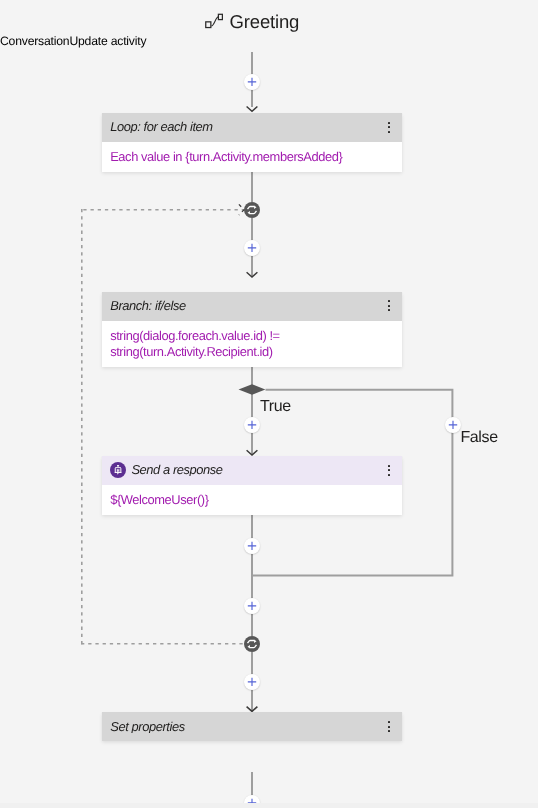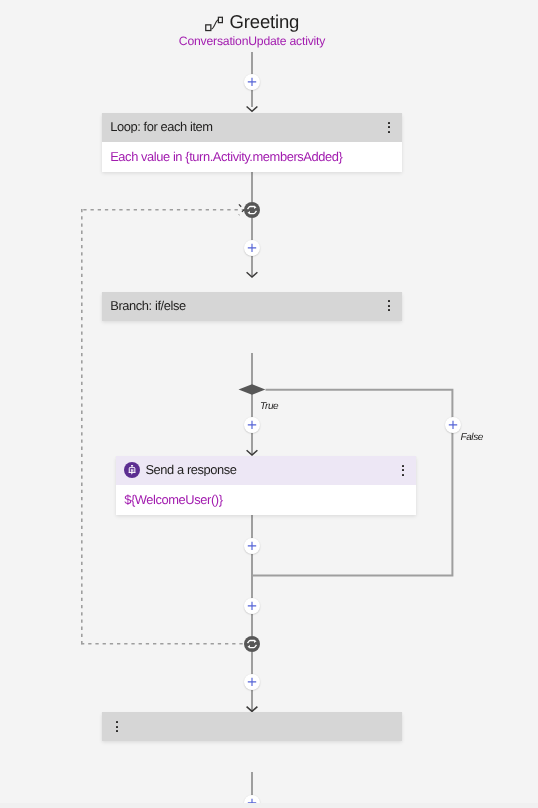--- a/index.html
+++ b/index.html
@@ -5,31 +5,31 @@
   html,body{margin:0;padding:0;}
   *{-webkit-font-smoothing:antialiased;text-rendering:geometricPrecision;}
   body{width:538px;height:808px;background:#f0f0f0;
        font-family:"Liberation Sans",sans-serif;overflow:hidden;position:relative;}
   .stage{position:absolute;left:0;top:0;width:538px;height:803px;overflow:hidden;background:#f4f4f4;}
   .footer{position:absolute;left:0;top:803px;width:538px;height:5px;background:#f0f0f0;}
   svg.edges{position:absolute;left:0;top:0;width:538px;height:808px;pointer-events:none;}
 
   
   .page-head{position:absolute;left:0;top:0;width:538px;}
-  .title-row{position:absolute;left:205px;top:11px;display:flex;align-items:flex-end;height:21px;}
+  .title-row{position:absolute;left:205px;top:11px;display:flex;align-items:flex-start;height:21px;}
   .title-icon{width:18px;height:16px;display:block;margin-top:2px;}
   .title-text{font-size:18.5px;letter-spacing:-0.15px;color:#201f1e;line-height:21px;
               margin-left:6.5px;white-space:nowrap;}
-  .subtitle{position:absolute;left:0;top:34px;width:504px;text-align:center;
-            font-size:12.2px;letter-spacing:-0.2px;color:#a21caf;line-height:14px;}
+  .subtitle{position:absolute;left:0;top:34px;width:504px;
+            font-size:12.2px;letter-spacing:-0.2px;color:#000000;line-height:14px;}
 
   
   .node{position:absolute;width:300px;box-shadow:0 1.6px 3.6px rgba(0,0,0,.10),0 0.3px 0.9px rgba(0,0,0,.09);}
   .node-hdr{height:29px;display:flex;align-items:center;background:#d6d6d6;
-            padding-left:8.3px;padding-right:6px;box-sizing:border-box;}
+            padding-left:8.3px;padding-right:6px;box-sizing:border-box;font-style:italic;}
   .node-hdr .ttl{font-size:12.9px;letter-spacing:-0.42px;color:#201f1e;flex:1;white-space:nowrap;overflow:hidden;line-height:13px;position:relative;top:-0.5px;}
   .node-body{background:#ffffff;font-size:12.9px;letter-spacing:-0.42px;color:#a21caf;
              padding:7.5px 10px 6.5px 8.2px;line-height:16px;box-sizing:border-box;white-space:pre-line;}
   .node.purple .node-hdr{background:#ede7f5;}
   .hdr-icon{width:16px;height:16.5px;margin-right:5.6px;margin-left:-0.5px;flex:0 0 auto;display:block;}
   .dots{width:14px;height:17px;flex:0 0 auto;position:relative;}
   .dots i{position:absolute;left:5.5px;width:2px;height:2px;background:#201f1e;border-radius:0.4px;}
   .dots i:nth-child(1){top:2.8px;}
   .dots i:nth-child(2){top:7.4px;}
   .dots i:nth-child(3){top:11.9px;}
@@ -37,21 +37,21 @@
   
   .plus{position:absolute;width:16px;height:16px;border-radius:50%;background:#fff;
         box-shadow:0 0.5px 1.6px rgba(0,0,0,.22);}
   .plus svg{position:absolute;left:0;top:0;}
 
   
   .loopb{position:absolute;width:16px;height:16px;border-radius:50%;background:#575757;}
   .loopb svg{position:absolute;left:0;top:0;}
 
   
-  .blabel{position:absolute;font-size:10px;letter-spacing:-0.4px;color:#201f1e;line-height:14px;white-space:nowrap;font-style:italic;}
+  .blabel{position:absolute;font-size:16px;letter-spacing:-0.4px;color:#201f1e;line-height:14px;white-space:nowrap;}
 </style>
 </head>
 <body>
 
 <div class="stage">
 
   <svg class="edges" viewBox="0 0 538 808">
     <g class="e-solid" stroke="#9e9e9e" stroke-width="2" fill="none">
         <path d="M252 52 L252 107"></path>
         <path d="M252 172 L252 202"></path>
@@ -109,22 +109,24 @@
       </div>
       <div class="node" style="left: 102px; top: 278.5px; margin-top: 13px;">
         <div class="node-hdr">
           <span class="ttl">Branch: if/else</span>
           <span class="dots">
             <i></i>
             <i></i>
             <i></i>
           </span>
         </div>
-      </div>
-      <div class="node purple" style="left: 116px; top: 455.9px;">
+        <div class="node-body">string(dialog.foreach.value.id) !=
+string(turn.Activity.Recipient.id)</div>
+      </div>
+      <div class="node purple" style="left: 102px; top: 455.9px;">
         <div class="node-hdr">
           <span class="hdr-icon"><svg width="16" height="16" viewBox="0 0 16 16">
               <circle cx="8" cy="8" r="8" fill="#5c2e91"></circle>
               <g fill="#ffffff" shape-rendering="geometricPrecision">
                 <rect x="7.0" y="3.1" width="2.1" height="1.45"></rect>
                 <rect x="5.2" y="5.2" width="5.7" height="0.9"></rect>
                 <rect x="4.75" y="6.1" width="1.0" height="4.8"></rect>
                 <rect x="10.35" y="6.1" width="1.0" height="4.8"></rect>
                 <rect x="4.75" y="9.95" width="6.6" height="0.95"></rect>
                 <rect x="6.85" y="7.0" width="0.85" height="3.9"></rect>
@@ -137,20 +139,21 @@
           <span class="dots">
             <i></i>
             <i></i>
             <i></i>
           </span>
         </div>
         <div class="node-body">${WelcomeUser()}</div>
       </div>
       <div class="node" style="left: 102px; top: 712.4px;">
         <div class="node-hdr">
+          <span class="ttl">Set properties</span>
           <span class="dots">
             <i></i>
             <i></i>
             <i></i>
           </span>
         </div>
       </div>
     </div>
 
   <div class="plus-layer">

